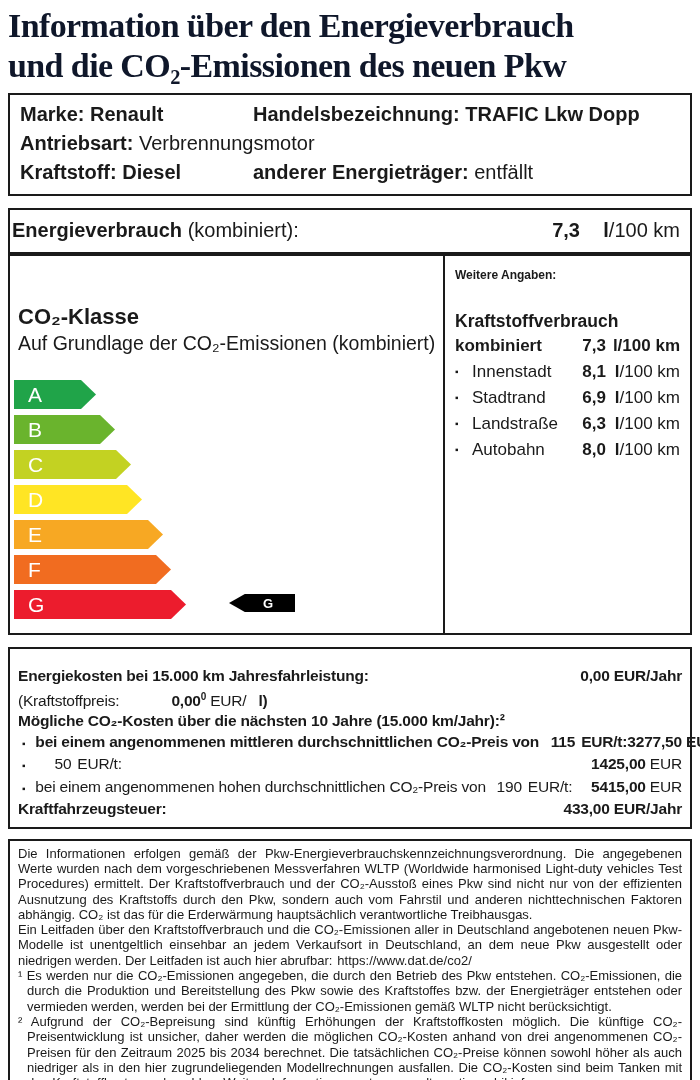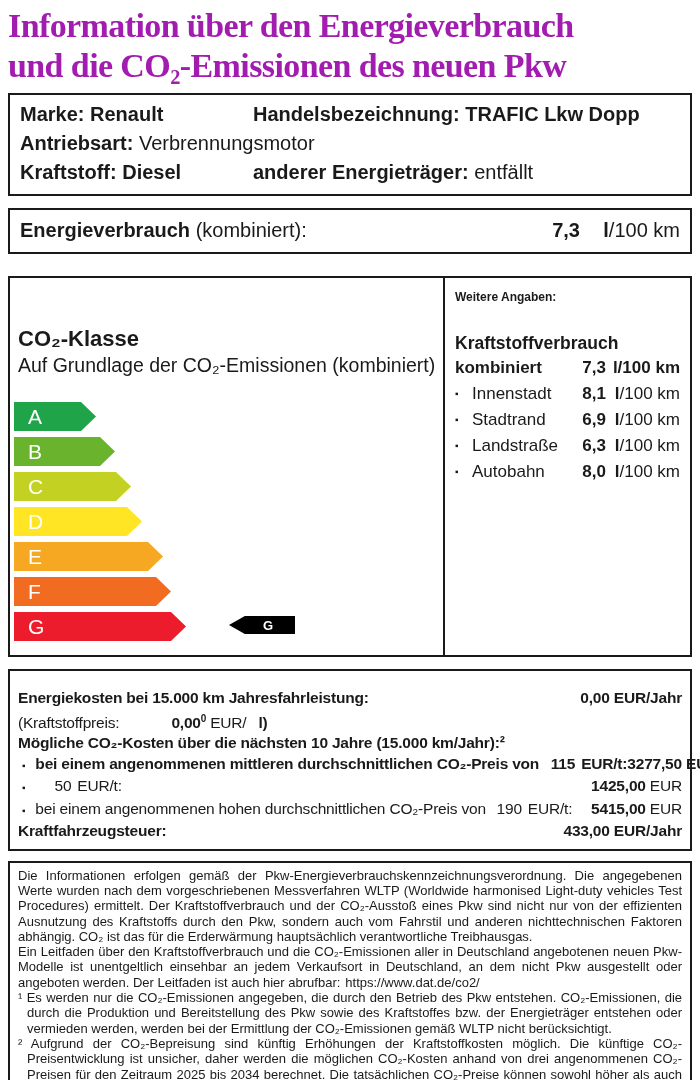--- a/index.html
+++ b/index.html
@@ -5,31 +5,31 @@
   html,body{margin:0;padding:0;}
   body{
     width:700px;height:1080px;overflow:hidden;background:#ffffff;color:#1a1a1a;
     font-family:"Liberation Sans","DejaVu Sans",sans-serif;
     -webkit-font-smoothing:antialiased;
   }
   .page{padding:4px 8px 0 8px;}
   .title{
     font-family:"Liberation Serif","DejaVu Serif",serif;
     font-weight:bold;font-size:34px;line-height:40px;letter-spacing:-0.6px;
-    color:#a21caf;margin:2px 0 7px 0;
+    color:#0f172a;margin:2px 0 7px 0;
   }
   .title .tl{display:block;white-space:nowrap;}
   .box{border:2px solid #1a1a1a;background:#fff;}
   .b{font-weight:bold;}
   
   .vehicle{padding:5px 10px 7px 10px;font-size:20px;line-height:29px;margin-bottom:12px;}
   .vrow{display:grid;grid-template-columns:233px 1fr;}
   .vcell{white-space:nowrap;}
   
-  .consumption{padding:5px 10px 7px 10px;font-size:20px;line-height:30px;margin-bottom:22px;}
+  .consumption{padding:5px 10px 7px 2px;font-size:20px;line-height:30px;margin-bottom:0;}
   .crow{display:grid;grid-template-columns:1fr 62px 100px;align-items:baseline;}
   .crow .val{text-align:right;font-weight:bold;}
   .crow .unit{text-align:right;white-space:nowrap;}
   
   .classbox{display:flex;margin-bottom:12px;min-height:332px;}
   .classleft{flex:1 1 auto;padding:7px 0 8px 8px;margin-top:40px;}
   .classleft h2{margin:0;font-size:22px;line-height:27px;font-weight:bold;}
   .classleft .sub{font-size:19.5px;line-height:26px;}
   .arrows{position:relative;margin-top:24px;margin-left:-4px;}
   .arrow{
@@ -200,18 +200,18 @@
       <span class="right"><span class="b">5415,00</span> <span>EUR</span></span>
     </div>
     <div class="krow">
       <span class="b">Kraftfahrzeugsteuer:</span>
       <span class="right b"><span>433,00</span> <span>EUR/Jahr</span></span>
     </div>
   </div>
 
   <div class="box fineprint">
     <p>Die Informationen erfolgen gemäß der Pkw-Energieverbrauchskennzeichnungsverordnung. Die angegebenen Werte wurden nach dem vorgeschriebenen Messverfahren WLTP (Worldwide harmonised Light-duty vehicles Test Procedures) ermittelt. Der Kraftstoffverbrauch und der CO₂-Ausstoß eines Pkw sind nicht nur von der effizienten Ausnutzung des Kraftstoffs durch den Pkw, sondern auch vom Fahrstil und anderen nichttechnischen Faktoren abhängig. CO₂ ist das für die Erderwärmung hauptsächlich verantwortliche Treibhausgas.</p>
-    <p><span>Ein Leitfaden über den Kraftstoffverbrauch und die CO₂-Emissionen aller in Deutschland angebotenen neuen Pkw-Modelle ist unentgeltlich einsehbar an jedem Verkaufsort in Deutschland, an dem nicht Pkw ausgestellt oder angeboten werden. Der Leitfaden ist auch hier abrufbar:</span><span class="url">https://www.dat.de/co2/</span></p>
+    <p><span>Ein Leitfaden über den Kraftstoffverbrauch und die CO₂-Emissionen aller in Deutschland angebotenen neuen Pkw-Modelle ist unentgeltlich einsehbar an jedem Verkaufsort in Deutschland, an dem neue Pkw ausgestellt oder niedrigen werden. Der Leitfaden ist auch hier abrufbar:</span><span class="url">https://www.dat.de/co2/</span></p>
     <p class="fn">¹ Es werden nur die CO₂-Emissionen angegeben, die durch den Betrieb des Pkw entstehen. CO₂-Emissionen, die durch die Produktion und Bereitstellung des Pkw sowie des Kraftstoffes bzw. der Energieträger entstehen oder vermieden werden, werden bei der Ermittlung der CO₂-Emissionen gemäß WLTP nicht berücksichtigt.</p>
     <p class="fn"><span>² Aufgrund der CO₂-Bepreisung sind künftig Erhöhungen der Kraftstoffkosten möglich. Die künftige CO₂-Preisentwicklung ist unsicher, daher werden die möglichen CO₂-Kosten anhand von drei angenommenen CO₂-Preisen für den Zeitraum 2025 bis 2034 berechnet. Die tatsächlichen CO₂-Preise können sowohl höher als auch niedriger als in den hier zugrundeliegenden Modellrechnungen ausfallen. Die CO₂-Kosten sind beim Tanken mit den Kraftstoffkosten zu bezahlen. Weitere Informationen unter</span> <span>www.alternativ-mobil.info</span><span>.</span></p>
   </div>
 
 </div>
 
 </body></html>

